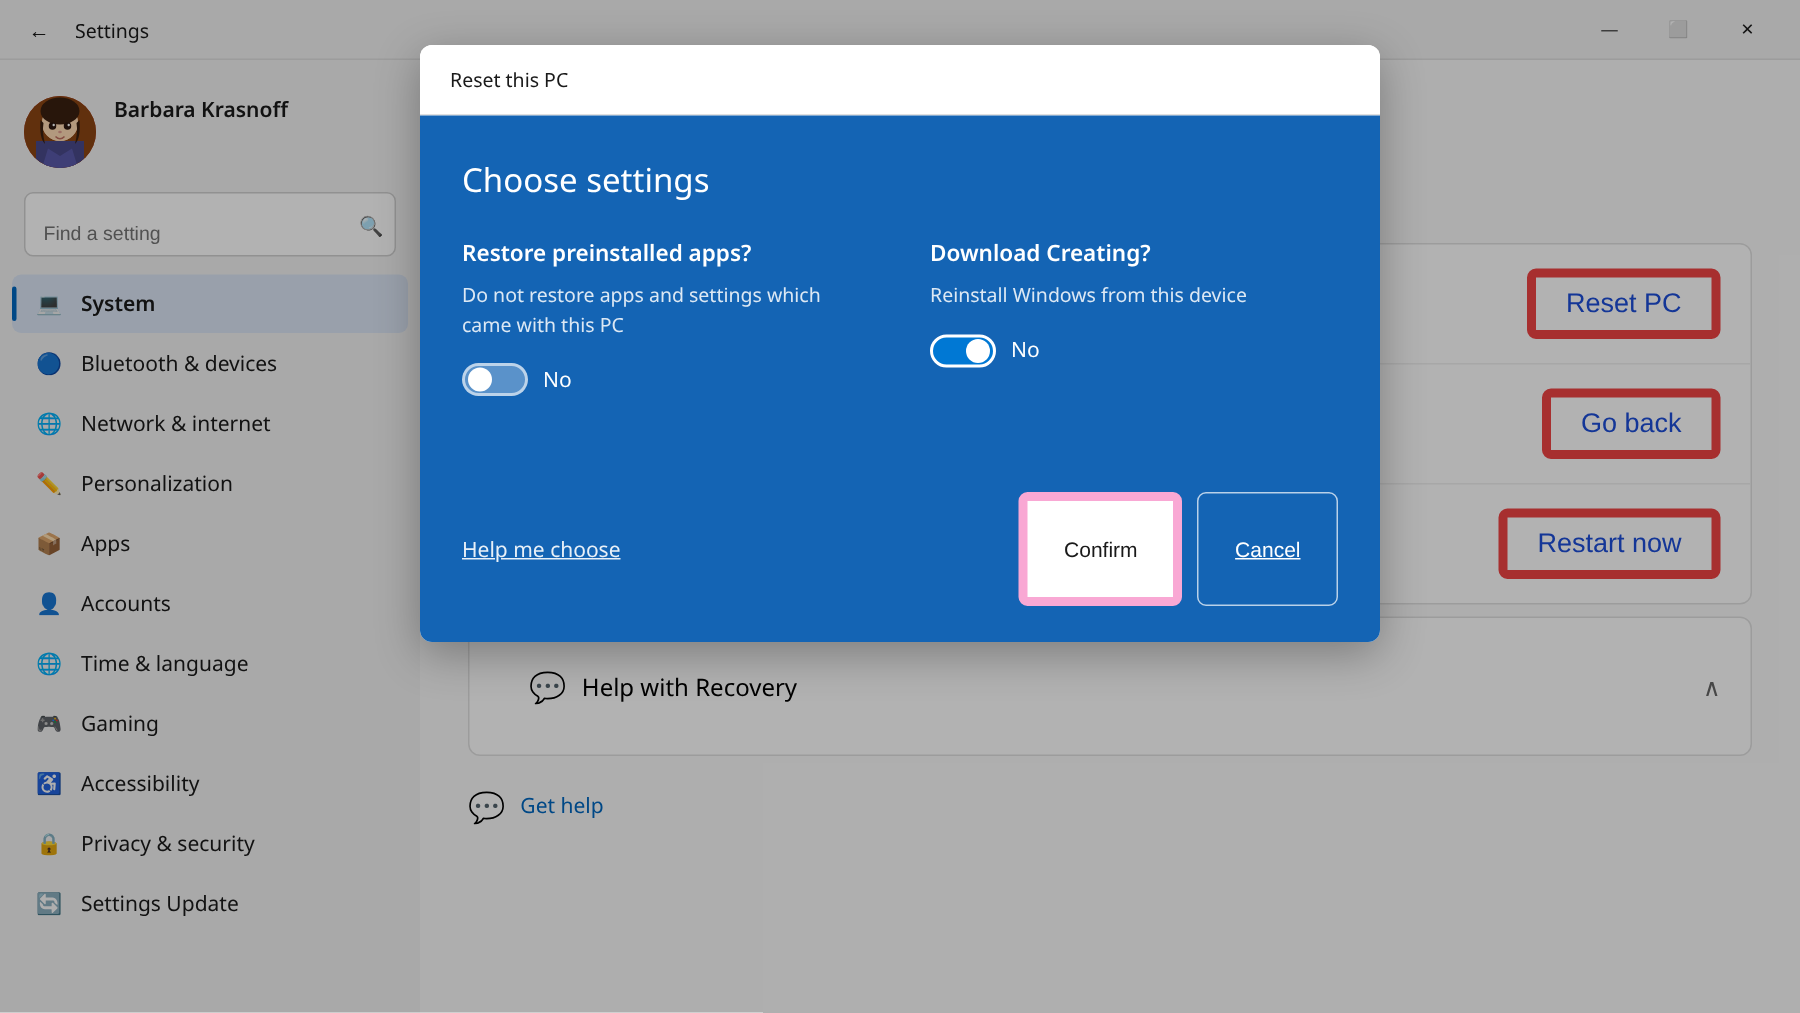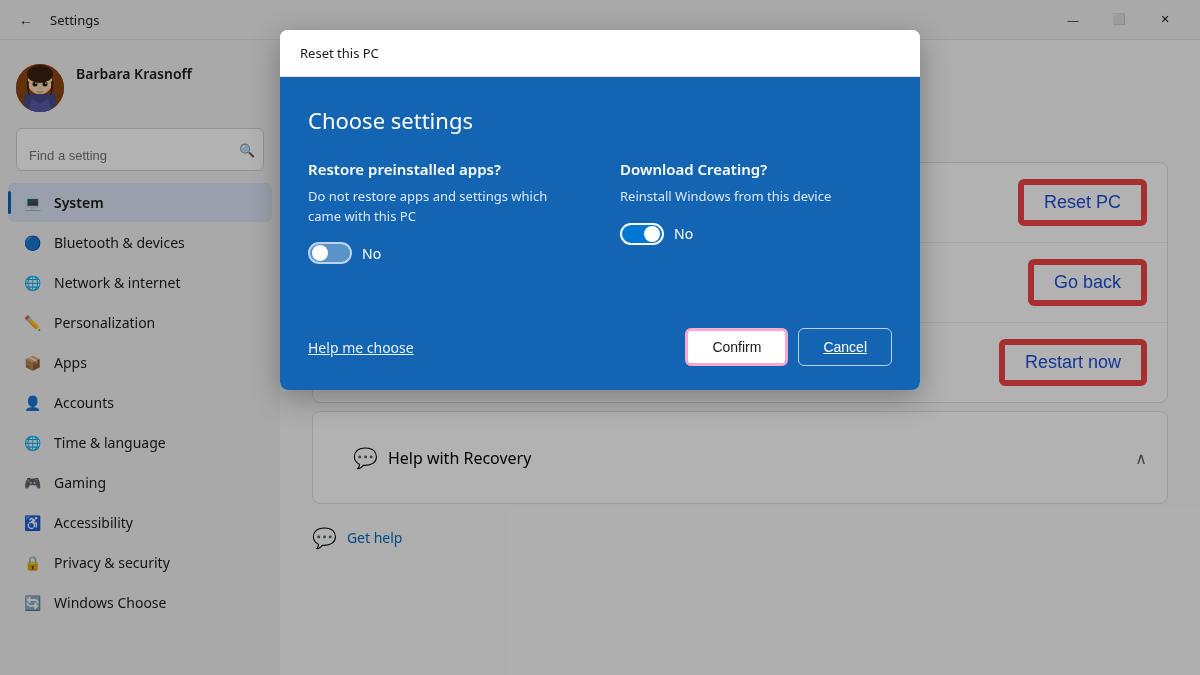--- a/index.html
+++ b/index.html
@@ -343,24 +343,24 @@
       color: rgba(255,255,255,0.9);
       font-size: 14px;
       text-decoration: underline;
       cursor: pointer;
     }
     .dialog-btns {
       display: flex;
       gap: 10px;
     }
     .btn-confirm {
-      padding: 8px 24px;
-      background: white;
-      color: #1a1a1a;
-      border: 3px solid #f9a8d4;
+      padding: 24px 24px;
+      background: white;
+      color: #1a1a1a;
+      border: 6px solid #f9a8d4;
       border-radius: 6px;
       font-size: 14px;
       cursor: pointer;
     }
     .btn-cancel {
       padding: 8px 24px;
       background: transparent;
       color: #ffffff;
       border: 1px solid rgba(255,255,255,0.7);
       border-radius: 6px;
@@ -455,21 +455,21 @@
         <div class="nav-item">
       <span class="nav-icon">♿</span>
       <span>Accessibility</span>
     </div>
         <div class="nav-item">
       <span class="nav-icon">🔒</span>
       <span>Privacy &amp; security</span>
     </div>
         <div class="nav-item">
       <span class="nav-icon">🔄</span>
-      <span>Windows Choose</span>
+      <span>Settings Update</span>
     </div>
       </div>
   </div>
 
   <div class="content">
     <div class="breadcrumb">
       <span class="breadcrumb-system">System</span>
       <span class="breadcrumb-sep">&gt;</span>
       <span class="breadcrumb-current">Recovery</span>
     </div>

